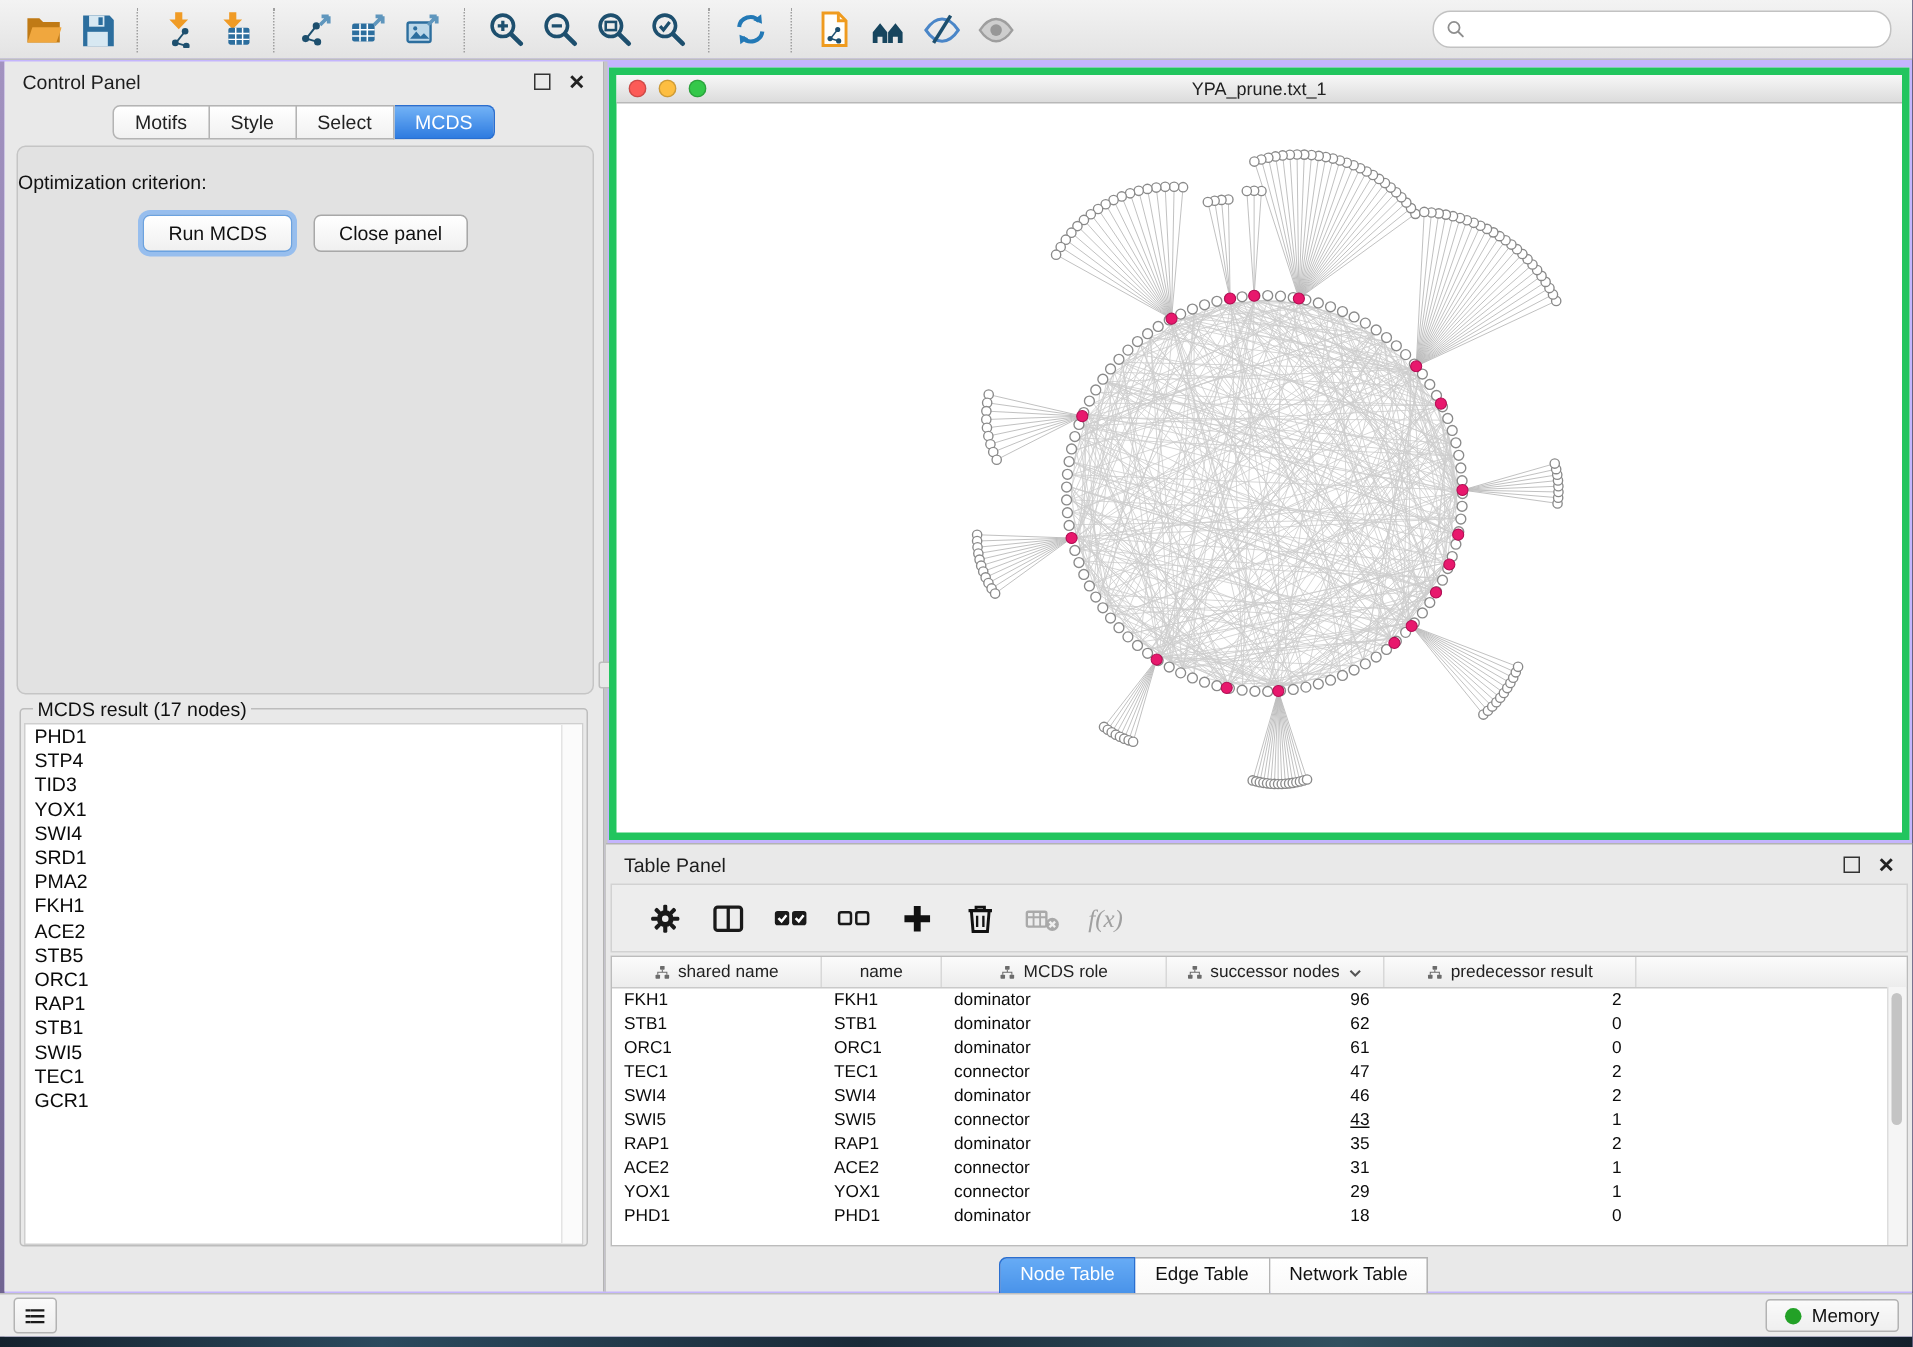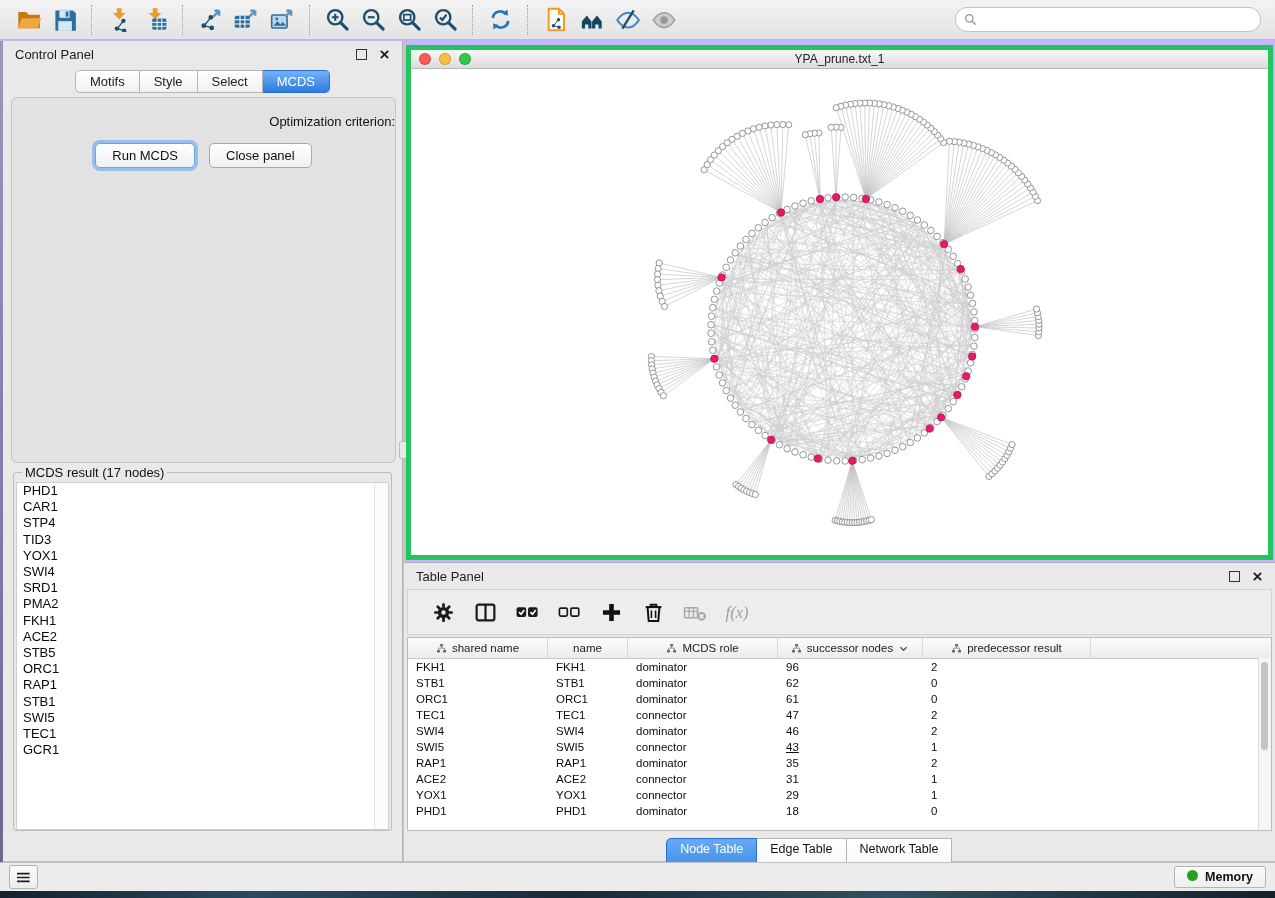--- a/index.html
+++ b/index.html
@@ -28,21 +28,21 @@
   .float-box{width:9px;height:9px;border:1.4px solid #333;display:inline-block;}
   .x-btn svg{width:11px;height:11px;display:block;}
   #cp-tabs{display:flex;justify-content:center;margin-top:3px;}
   .cp-tab{padding:3px 14px;font-size:13px;background:linear-gradient(#ffffff,#f1f1f1);
     border:1px solid #b4b4b4;border-left:none;color:#222;}
   .cp-tab:first-child{border-left:1px solid #b4b4b4;border-radius:5px 0 0 5px;}
   .cp-tab:last-child{border-radius:0 5px 5px 0;}
   .cp-tab.active{background:linear-gradient(#72b2f6,#2e7be0);border-color:#2a6fd0;color:#fff;}
   #mcds-box{position:absolute;left:8px;top:56px;width:383px;height:364px;background:#e2e2e2;
     border:1px solid #c5c5c5;border-radius:6px;}
-  #criterion-label{margin-top:16px;text-align:right;font-size:13px;color:#111;}
+  #criterion-label{margin-top:16px;text-align:left;font-size:13px;color:#111;}
   #criterion-select{position:relative;margin:12px auto 0;width:314px;height:24px;background:#fff;
     border:1px solid #b6b6b6;border-radius:5px;display:flex;align-items:center;box-sizing:border-box;
     font-size:13px;padding-left:10px;box-shadow:0 1px 1px rgba(0,0,0,.08);}
   #criterion-stepper{position:absolute;right:0;top:-1px;width:21px;height:24px;border-radius:0 5px 5px 0;
     background:linear-gradient(#74b3f8,#2e7ce0);display:flex;align-items:center;justify-content:center;}
   .btn-row{display:flex;justify-content:center;gap:14px;margin-top:14px;}
   .mac-btn{font-size:13px;color:#111;background:linear-gradient(#ffffff,#f0f0f0);
     border:1px solid #a8a8a8;border-radius:5px;padding:4px 16px;}
   .mac-btn.focused{box-shadow:0 0 0 3px rgba(110,170,245,.65);border-color:#6ba2e0;}
   #mcds-fieldset{position:absolute;left:10px;top:424px;width:373px;height:360px;
@@ -69,36 +69,36 @@
   .tp-btn{width:38px;height:38px;display:flex;align-items:center;justify-content:center;}
   .tp-btn svg{width:25px;height:25px;}
   #node-table{position:relative;margin:2px 3px 0;height:194px;background:#fff;border:1px solid #bcbcbc;
     box-sizing:border-box;overflow:hidden;}
   #tbl-header{display:flex;height:20px;background:linear-gradient(#fbfbfb,#ececec);
     border-bottom:1px solid #c9c9c9;font-size:11.5px;color:#222;}
   .hcell{display:flex;align-items:center;gap:5px;padding:0 6px;border-right:1px solid #d8d8d8;box-sizing:border-box;justify-content:center;}
   .hcell .lbl{white-space:nowrap;}
   .trow{display:flex;height:16px;font-size:11.5px;color:#0c0c0c;align-items:center;}
   .tcell{box-sizing:border-box;padding:0 10px 0 8px;white-space:nowrap;overflow:hidden;}
-  .num{text-align:left;}
+  .num{text-align:right;}
   #tbl-scroll{position:absolute;right:0;top:20px;bottom:0;width:12px;background:#f5f5f5;border-left:1px solid #ddd;}
   #tbl-thumb{position:absolute;left:2px;top:4px;width:7px;height:88px;border-radius:4px;background:#c4c4c4;}
   #tp-tabs{display:flex;justify-content:center;margin-top:7px;}
   .tp-tab{padding:3px 13px;font-size:12.5px;background:linear-gradient(#ffffff,#f2f2f2);
     border:1px solid #b4b4b4;border-left:none;color:#111;}
   .tp-tab:first-child{border-left:1px solid #b4b4b4;border-radius:5px 0 0 5px;}
   .tp-tab:last-child{border-radius:0 5px 5px 0;margin-top:28px;}
   .tp-tab.active{background:linear-gradient(#66abf5,#2a79dd);color:#fff;border-color:#2a6fd0;}
   
   #status-bar{position:absolute;left:0;top:862px;width:1275px;height:29px;background:#ececec;
     border-top:1px solid #bfbfbf;display:flex;align-items:center;padding:0 9px;box-sizing:border-box;}
   #status-list-btn{width:27px;height:22px;border:1px solid #b3b3b3;border-radius:3px;
     background:linear-gradient(#fafafa,#ededed);display:flex;align-items:center;justify-content:center;}
-  #memory-btn{margin-left:auto;display:flex;align-items:flex-start;gap:7px;border:1px solid #b3b3b3;
-    border-radius:3px;background:linear-gradient(#fafafa,#efefef);padding:3px 12px;font-size:12.5px;color:#111;font-weight:bold;}
+  #memory-btn{margin-left:auto;display:flex;align-items:center;gap:7px;border:1px solid #b3b3b3;
+    border-radius:3px;background:linear-gradient(#fafafa,#efefef);padding:3px 12px;font-size:12.5px;color:#111;}
   #memory-dot{width:11px;height:11px;border-radius:50%;}
 </style>
 </head>
 <body>
 
 <div id="screen">
   <div id="wp-left"></div>
   <div id="wp-bottom"></div>
 
   <div id="toolbar">
@@ -278,21 +278,20 @@
       <div class="btn-row">
         <button class="mac-btn focused">Run MCDS</button>
         <button class="mac-btn">Close panel</button>
       </div>
     </div>
     <fieldset id="mcds-fieldset">
       <legend>MCDS result (17 nodes)</legend>
       <div id="mcds-list">
         <div id="mcds-scroll"></div>
       <div class="mcds-item">PHD1</div>
-          <div class="mcds-item">CAR1</div>
           <div class="mcds-item">STP4</div>
           <div class="mcds-item">TID3</div>
           <div class="mcds-item">YOX1</div>
           <div class="mcds-item">SWI4</div>
           <div class="mcds-item">SRD1</div>
           <div class="mcds-item">PMA2</div>
           <div class="mcds-item">FKH1</div>
           <div class="mcds-item">ACE2</div>
           <div class="mcds-item">STB5</div>
           <div class="mcds-item">ORC1</div>

